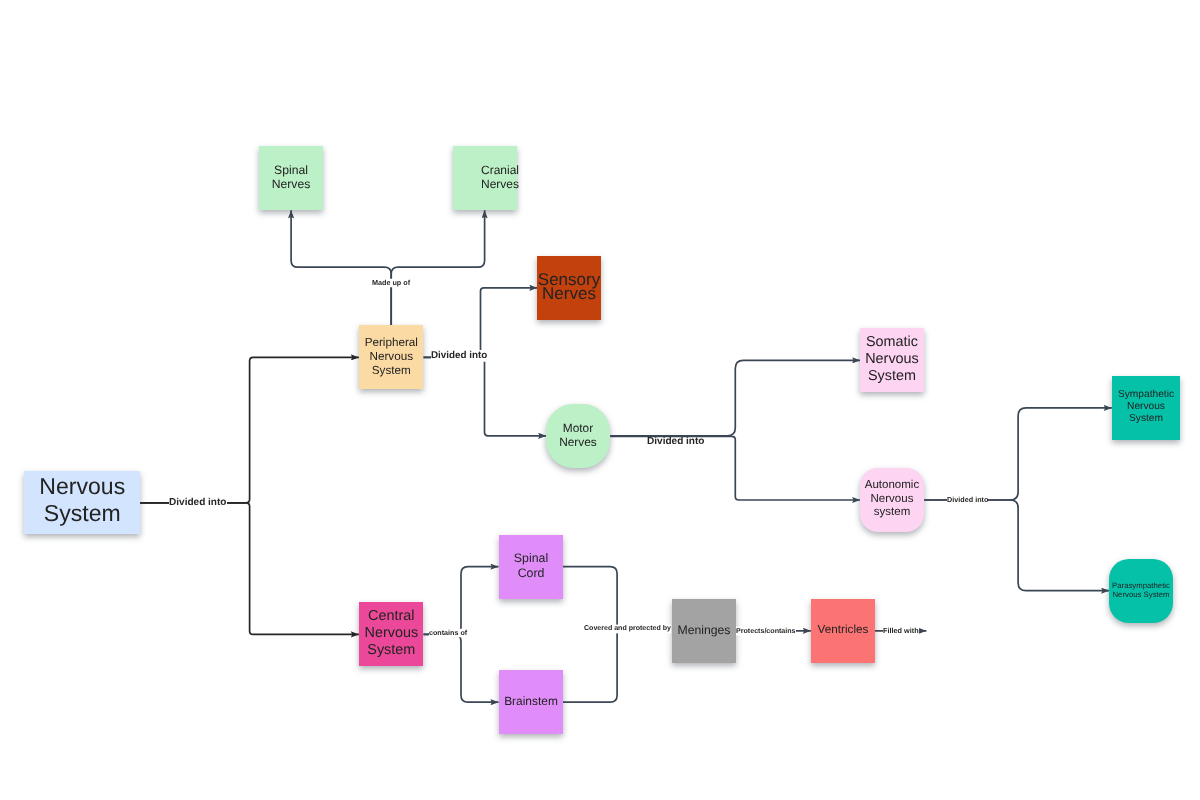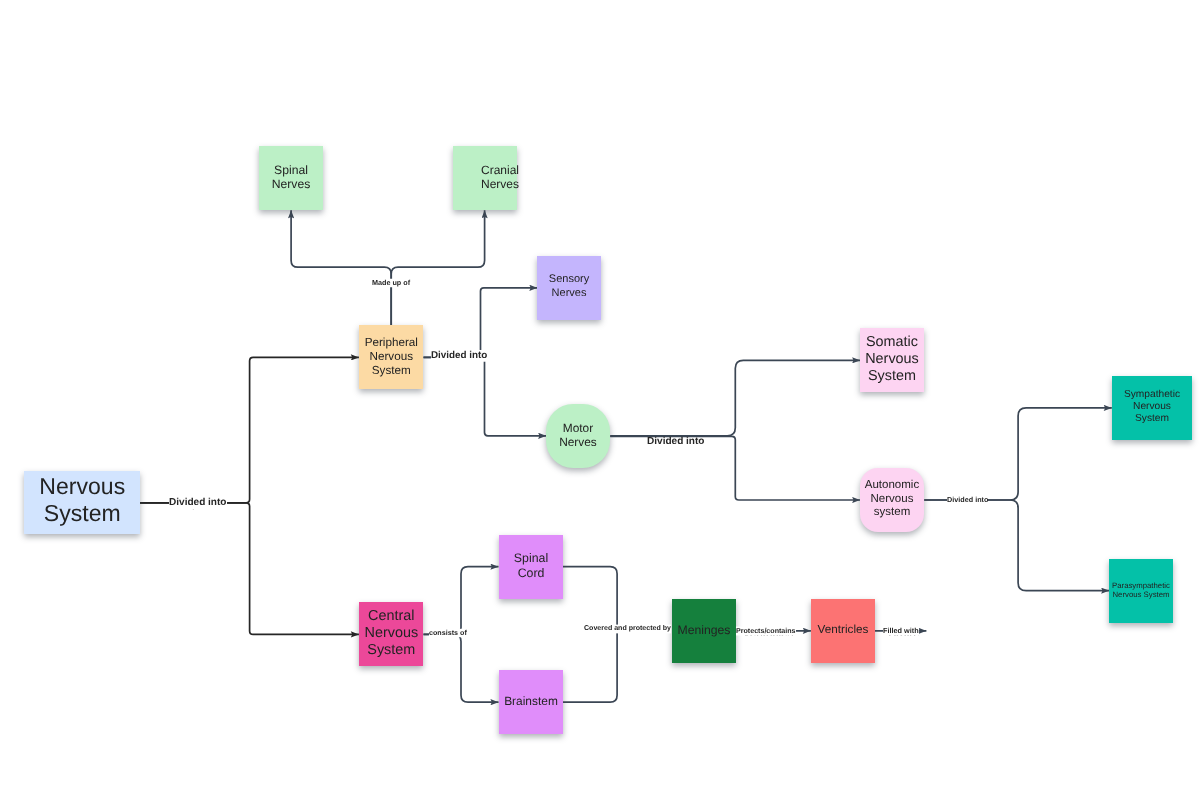--- a/index.html
+++ b/index.html
@@ -72,21 +72,21 @@
       <div>Spinal</div>
       <div>Nerves</div>
     </div>
   </div>
   <div class="node" style="left: 452.6px; top: 146.2px; width: 64px; height: 64px; background: rgb(188, 240, 198); font-size: 12px; line-height: 14.112px; padding-left: 28px;">
     <div class="nlabel" style="transform: translateY(-1.04px);">
       <div>Cranial</div>
       <div>Nerves</div>
     </div>
   </div>
-  <div class="node" style="left: 537.4px; top: 255.8px; width: 64px; height: 64px; background: #c4b5fd; font-size: 11px; line-height: 13.9709px;">
+  <div class="node" style="left: 537.4px; top: 255.8px; width: 64px; height: 64px; background: #c2410c; font-size: 17px; line-height: 13.9709px;">
     <div class="nlabel" style="transform: translateY(-1.03px);">
       <div>Sensory</div>
       <div>Nerves</div>
     </div>
   </div>
   <div class="node" style="left: 546.2px; top: 403.8px; width: 64px; height: 64px; background: rgb(188, 240, 198); font-size: 11.9px; line-height: 13.9944px; border-radius: 27px;">
     <div class="nlabel" style="transform: translateY(-1.03px);">
       <div>Motor</div>
       <div>Nerves</div>
     </div>
@@ -98,56 +98,56 @@
       <div>System</div>
     </div>
   </div>
   <div class="node" style="left: 860.2px; top: 468px; width: 64px; height: 64px; background: rgb(253, 212, 242); font-size: 11.53px; line-height: 13.5593px; border-radius: 18px;">
     <div class="nlabel" style="transform: translateY(-1px);">
       <div>Autonomic</div>
       <div>Nervous</div>
       <div>system</div>
     </div>
   </div>
-  <div class="node" style="left: 1111.8px; top: 375.9px; width: 80px; height: 64px; background: rgb(4, 193, 168); font-size: 10.2px; line-height: 11.9952px;">
+  <div class="node" style="left: 1111.8px; top: 375.9px; width: 68px; height: 64px; background: rgb(4, 193, 168); font-size: 10.2px; line-height: 11.9952px;">
     <div class="nlabel" style="transform: translateY(-0.88px);">
       <div>Sympathetic</div>
       <div>Nervous</div>
       <div>System</div>
     </div>
   </div>
-  <div class="node" style="left: 1109.2px; top: 558.7px; width: 64px; height: 64px; background: rgb(4, 193, 168); font-size: 7.77px; line-height: 9.13752px;">
+  <div class="node" style="left: 1109.2px; top: 558.7px; width: 64px; height: 64px; background: rgb(4, 193, 168); font-size: 7.77px; line-height: 9.13752px; border-radius: 20px;">
     <div class="nlabel" style="transform: translateY(-0.67px);">
       <div>Parasympathetic</div>
       <div>Nervous System</div>
     </div>
   </div>
   <div class="node" style="left: 498.5px; top: 534.7px; width: 64px; height: 64px; background: rgb(224, 141, 250); font-size: 12.33px; line-height: 14.5001px;">
     <div class="nlabel" style="transform: translateY(-1.07px);">
       <div>Spinal</div>
       <div>Cord</div>
     </div>
   </div>
   <div class="node" style="left: 498.5px; top: 670.2px; width: 64px; height: 64px; background: rgb(224, 141, 250); font-size: 11.93px; line-height: 14.0297px;">
     <div class="nlabel" style="transform: translateY(-1.03px);">
       <div>Brainstem</div>
     </div>
   </div>
-  <div class="node" style="left: 671.8px; top: 599px; width: 64px; height: 64px; background: #15803d; font-size: 12.23px; line-height: 14.3825px;">
+  <div class="node" style="left: 671.8px; top: 599px; width: 64px; height: 64px; background: #a3a3a3; font-size: 12.23px; line-height: 14.3825px;">
     <div class="nlabel" style="transform: translateY(-1.06px);">
       <div>Meninges</div>
     </div>
   </div>
   <div class="node" style="left: 810.9px; top: 599.1px; width: 64px; height: 64px; background: rgb(252, 115, 115); font-size: 11.72px; line-height: 13.7827px;">
     <div class="nlabel" style="transform: translateY(-1.02px);">
       <div>Ventricles</div>
     </div>
   </div>
   <div class="elabel" style="left: 169px; top: 502.8px; font-size: 10.05px;">Divided into</div>
   <div class="elabel" style="left: 372.2px; top: 282.8px; font-size: 7.22px;">Made up of</div>
   <div class="elabel" style="left: 430.6px; top: 356.1px; font-size: 9.85px;">Divided into</div>
   <div class="elabel" style="left: 647.1px; top: 441.8px; font-size: 10.05px; background: transparent;">Divided into</div>
   <div class="elabel" style="left: 946.6px; top: 499.8px; font-size: 7.24px;">Divided into</div>
-  <div class="elabel" style="left: 429.3px; top: 632.9px; font-size: 7.16px;">consists of</div>
+  <div class="elabel" style="left: 429.3px; top: 632.9px; font-size: 7.16px;">contains of</div>
   <div class="elabel" style="left: 584.3px; top: 629.4px; font-size: 7.05px;">Covered and protected by</div>
   <div class="elabel" style="left: 736.4px; top: 630.8px; font-size: 7.1px;">Protects/contains</div>
   <div class="elabel" style="left: 883.3px; top: 630.8px; font-size: 7.31px;">Filled with</div>
 </div>
 
 </body></html>

